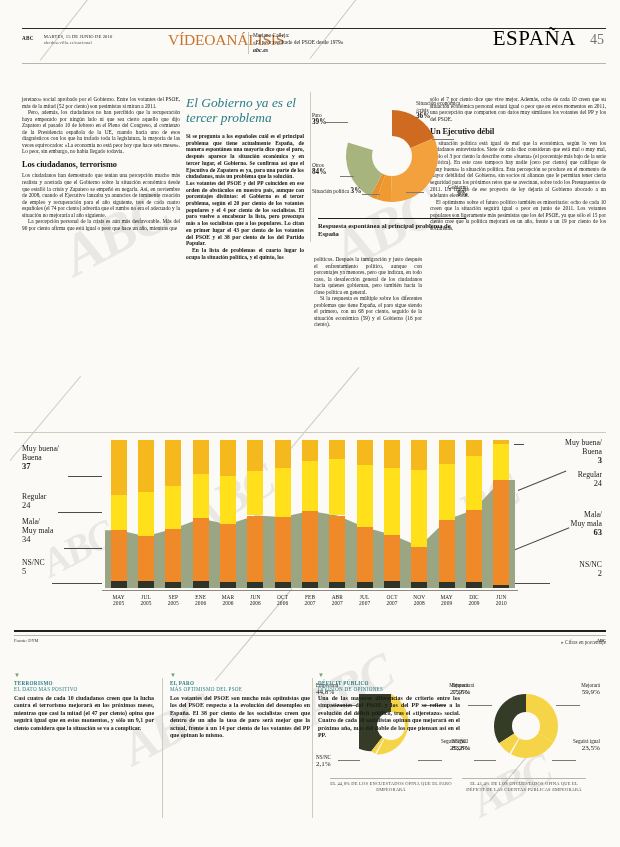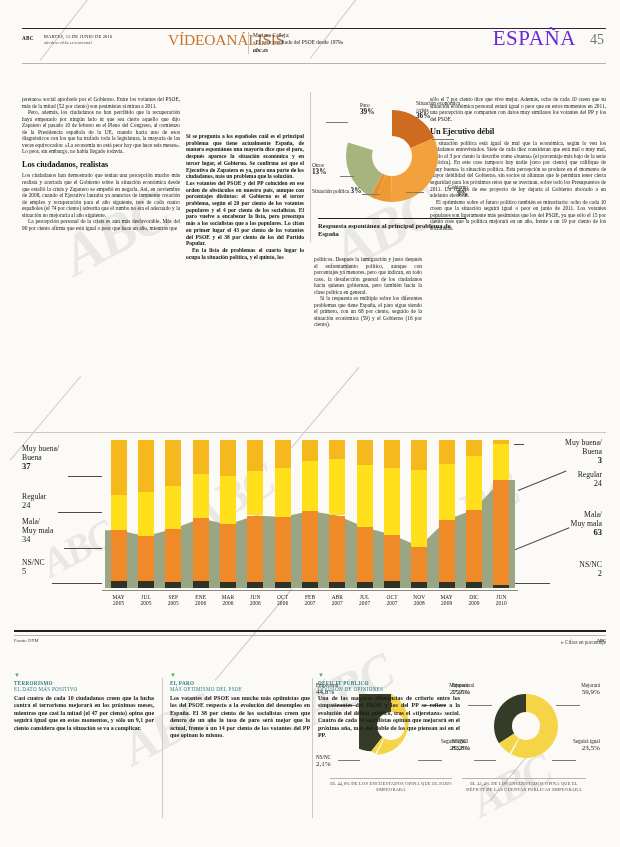--- a/index.html
+++ b/index.html
@@ -50,21 +50,21 @@
     position: absolute; left: 146px; top: -3px;
     font-size: 15.5px; letter-spacing: -0.2px;
     color: #c8732c; font-family: "Liberation Serif", serif;
   }
   .mh-rule { position: absolute; left: 226px; top: -2px; width: 1px; height: 22px; background: #c9c5bb; }
   .mh-quote { position: absolute; left: 231px; top: -2px; font-size: 5.4px; line-height: 7.4px; }
   .mh-quote .q-name { color: #222; }
   .mh-quote .q-abces { font-weight: bold; font-style: italic; font-size: 6px; }
   .mh-espana {
     position: absolute; right: 30px; top: -8px;
-    font-size: 21px; letter-spacing: .6px; color: #6d28d9;
+    font-size: 21px; letter-spacing: .6px; color: #000000;
   }
   .mh-page {
     position: absolute; right: 2px; top: -2px;
     font-size: 14px; color: #737373;
   }
   .hdr-line { position: absolute; left: 22px; right: 14px; top: 28px; height: 1px; background: #2a2a2a; }
   .hdr-line2 { position: absolute; left: 22px; right: 14px; top: 63px; height: 1px; background: #b9b5ab; }
 
   
   .col {
@@ -193,25 +193,26 @@
       <span class="q-abces">abc.es</span>
     </span>
     <span class="mh-espana">ESPAÑA</span>
     <span class="mh-page">45</span>
   </div>
   <div class="hdr-line2"></div>
 
   <div class="col" style="left:22px; top:96px; width:158px;">
     <p class="noind">jeretazo» social aprobado por el Gobierno. Entre los votantes del PSOE, más de la mitad (52 por ciento) son pesimistas si miran a 2011.</p>
     <p>Pero, además, los ciudadanos no han percibido que la recuperación haya empezado por ningún lado ni que sea cierto aquello que dijo Zapatero el pasado 10 de febrero en el Pleno del Congreso, al comienzo de la Presidencia española de la UE, cuando hacía uno de esos diagnósticos con los que ha trufado toda la legislatura, la mayoría de las veces equivocados: «La economía no está peor hoy que hace seis meses». Lo peor, sin embargo, no había llegado todavía.</p>
-    <h3>Los ciudadanos, realistas</h3>
+    <h3>Los ciudadanos, terrorismo</h3>
     <p class="noind">Los ciudadanos han demostrado que tenían una percepción mucho más realista y acertada que el Gobierno sobre la situación económica desde que estalló la crisis y Zapatero se empeñó en negarla. Así, en noviembre de 2008, cuando el Ejecutivo lanzaba ya anuncios de inminente creación de empleo y recuperación para el año siguiente, tres de cada cuatro españoles (el 74 por ciento) advertía que el rumbo no era el adecuado y la situación no mejoraría al año siguiente.</p>
     <p>La percepción personal de la crisis es aún más desfavorable. Más del 90 por ciento afirma que está igual o peor que hace un año, mientras que</p>
   </div>
 
+  <div class="headline">El Gobierno ya es el tercer problema</div>
   <div class="col" style="left:186px; top:133px; width:118px;">
     <p class="noind deck">Si se pregunta a los españoles cuál es el principal problema que tiene actualmente España, de manera espontánea una mayoría dice que el paro, después aparece la situación económica y en tercer lugar, el Gobierno. Se confirma así que el Ejecutivo de Zapatero es ya, para una parte de los ciudadanos, más un problema que la solución.</p>
     <p class="noind deck">Los votantes del PSOE y del PP coinciden en ese orden de obstáculos en nuestro país, aunque con porcentajes distintos: el Gobierno es el tercer problema, según el 20 por ciento de los votantes populares y el 4 por ciento de los socialistas. El paro vuelve a encabezar la lista, pero preocupa más a los socialistas que a los populares. Lo citan en primer lugar el 43 por ciento de los votantes del PSOE y el 38 por ciento de los del Partido Popular.</p>
     <p class="deck">En la lista de problemas el cuarto lugar lo ocupa la situación política, y el quinto, los</p>
   </div>
 
   <div class="col" style="left:314px; top:256px; width:108px;">
     <p class="noind">políticos. Después la inmigración y justo después el enfrentamiento político, aunque con porcentajes ya menores, pero que indican, en todo caso, la desafección general de los ciudadanos hacia quienes gobiernan, pero también hacia la clase política en general.</p>
     <p>Si la respuesta es múltiple sobre los diferentes problemas que tiene España, el paro sigue siendo el primero, con un 68 por ciento, seguido de la situación económica (59) y el Gobierno (16 por ciento).</p>
   </div>
@@ -236,21 +237,21 @@
           <path d="M -1.1,46.0 A 46,46 0 0,1 -15.5,43.3 L 0,0 Z" fill="#ef9a31"></path>
 
           <path d="M -15.5,43.3 A 46,46 0 0,1 -22.0,40.4 L 0,0 Z" fill="#e8922f"></path>
 
           <path d="M -22.0,40.4 A 46,46 0 0,1 -44.0,-13.4 L 0,0 Z" fill="#a7b47e"></path>
           <circle cx="0" cy="0" r="20" fill="#fbfaf7"></circle>
         </g>
       </svg>
     </div>
 
-    <div class="dlab" style="left:0px; top:6px;margin-left:48px;">
+    <div class="dlab" style="left:0px; top:16px;">
       <span>Paro</span><br>
       <span class="pct">39%</span>
     </div>
     <div class="lead" style="left:14px; top:26px; width:22px;"></div>
 
     <div class="dlab" style="left:104px; top:4px; width:52px;">
       <span>Situación económica /crisis</span><br>
       <span class="pct">36%</span>
     </div>
     <div class="lead" style="left:120px; top:43px; width:22px;"></div>
@@ -262,21 +263,21 @@
     <div class="lead" style="left:94px; top:96px; width:18px;"></div>
 
     <div class="dlab" style="left:0px; top:92px; width:56px;">
       <span>Situación política</span>
       <span class="pct">3%</span>
     </div>
     <div class="lead" style="left:50px; top:98px; width:18px;"></div>
 
     <div class="dlab" style="left:0px; top:66px;">
       <span>Otros</span><br>
-      <span class="pct">13%</span>
+      <span class="pct">84%</span>
     </div>
     <div class="lead" style="left:28px; top:80px; width:14px;"></div>
 
     <div class="donut-cap">Respuesta espontánea al principal problema de España</div>
   </div>
 
   <div class="bigchart">
     <div class="bc-topline"></div>
 
     <div class="side-lab" style="left:8px; top:12px;">

